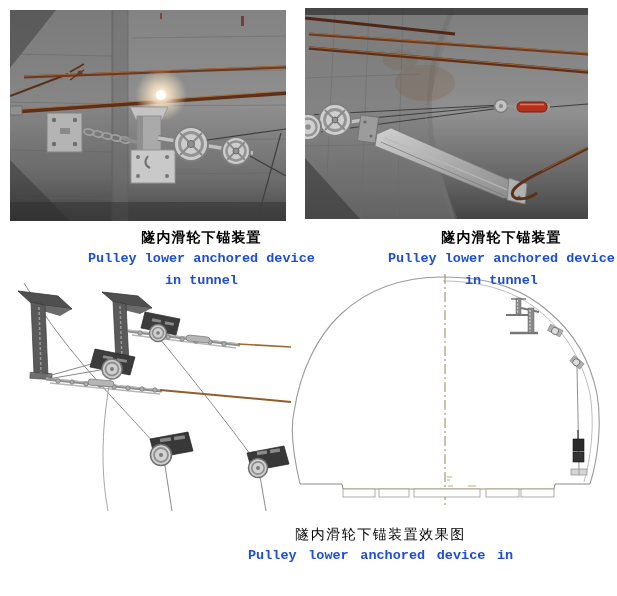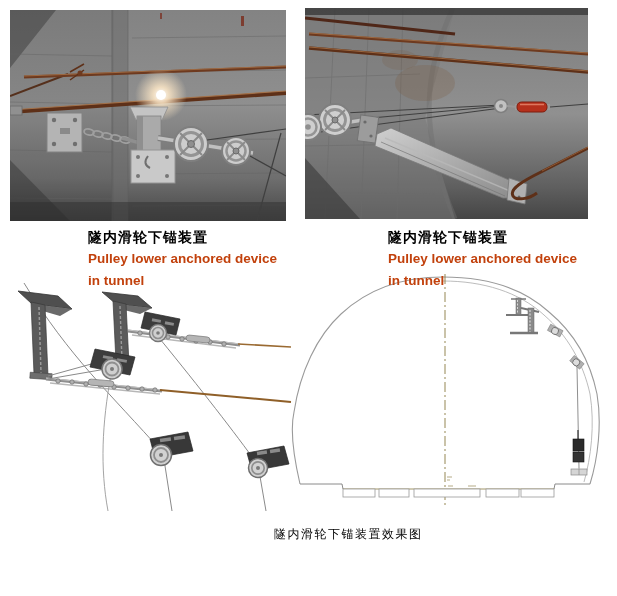--- a/index.html
+++ b/index.html
@@ -8,32 +8,32 @@
     --copper-hi:#a8744a;
     --insulator-red:#b5301c;
     --olive:#8a7a40;
   }
   *{margin:0;padding:0;box-sizing:border-box;}
   html,body{width:617px;height:596px;background:#fff;overflow:hidden;}
   body{position:relative;font-family:"Liberation Serif",serif;}
   .photo{position:absolute;overflow:hidden;}
   .photo svg{display:block;}
   .drawing{position:absolute;}
-  .cap{position:absolute;display:flex;flex-direction:column;}
+  .cap{position:absolute;display:flex;flex-direction:column;align-items:center;}
   .cap .zh{
     font-family:"Liberation Sans","DejaVu Sans",sans-serif;
     font-weight:700;font-size:14px;line-height:22px;color:#000;letter-spacing:1px;white-space:nowrap;
   }
   .cap .en{
-    font-family:Liberation Sans, sans-serif;
-    font-weight:700;font-size:13.5px;line-height:22px;color:#c2410c;white-space:nowrap;
+    font-family:Liberation Mono, monospace;
+    font-weight:700;font-size:13.5px;line-height:22px;color:#1d4ed8;white-space:nowrap;
   }
   .cap-bottom .zh{
     font-family:"Liberation Serif","DejaVu Serif",serif;
-    font-weight:400;font-size:12px;line-height:21px;color:#000;letter-spacing:1.5px;white-space:nowrap;margin-left:26px;
+    font-weight:400;font-size:14px;line-height:21px;color:#000;letter-spacing:1.5px;white-space:nowrap;
   }
   .cap-bottom .en{line-height:21px;}
   .cap-bottom .en.justified{word-spacing:3.5px;}
 </style>
 </head>
 <body>
 
 <div class="photo" style="left:10px;top:10px;width:276px;height:211px;">
 <svg width="276" height="211" viewBox="0 0 276 211">
   <defs>
@@ -387,13 +387,14 @@
 </div>
 
 <div class="cap" style="left:388px;top:226px;">
   <span class="zh">隧内滑轮下锚装置</span>
   <span class="en">Pulley lower anchored device</span>
   <span class="en">in tunnel</span>
 </div>
 
 <div class="cap cap-bottom" style="left:248px;top:524px;">
   <span class="zh">隧内滑轮下锚装置效果图</span>
+  <span class="en justified">Pulley lower anchored device in</span>
 </div>
 
 </body></html>

